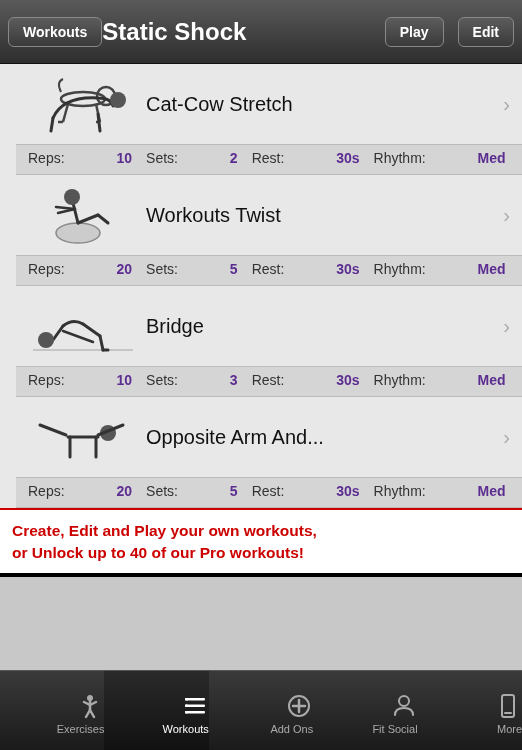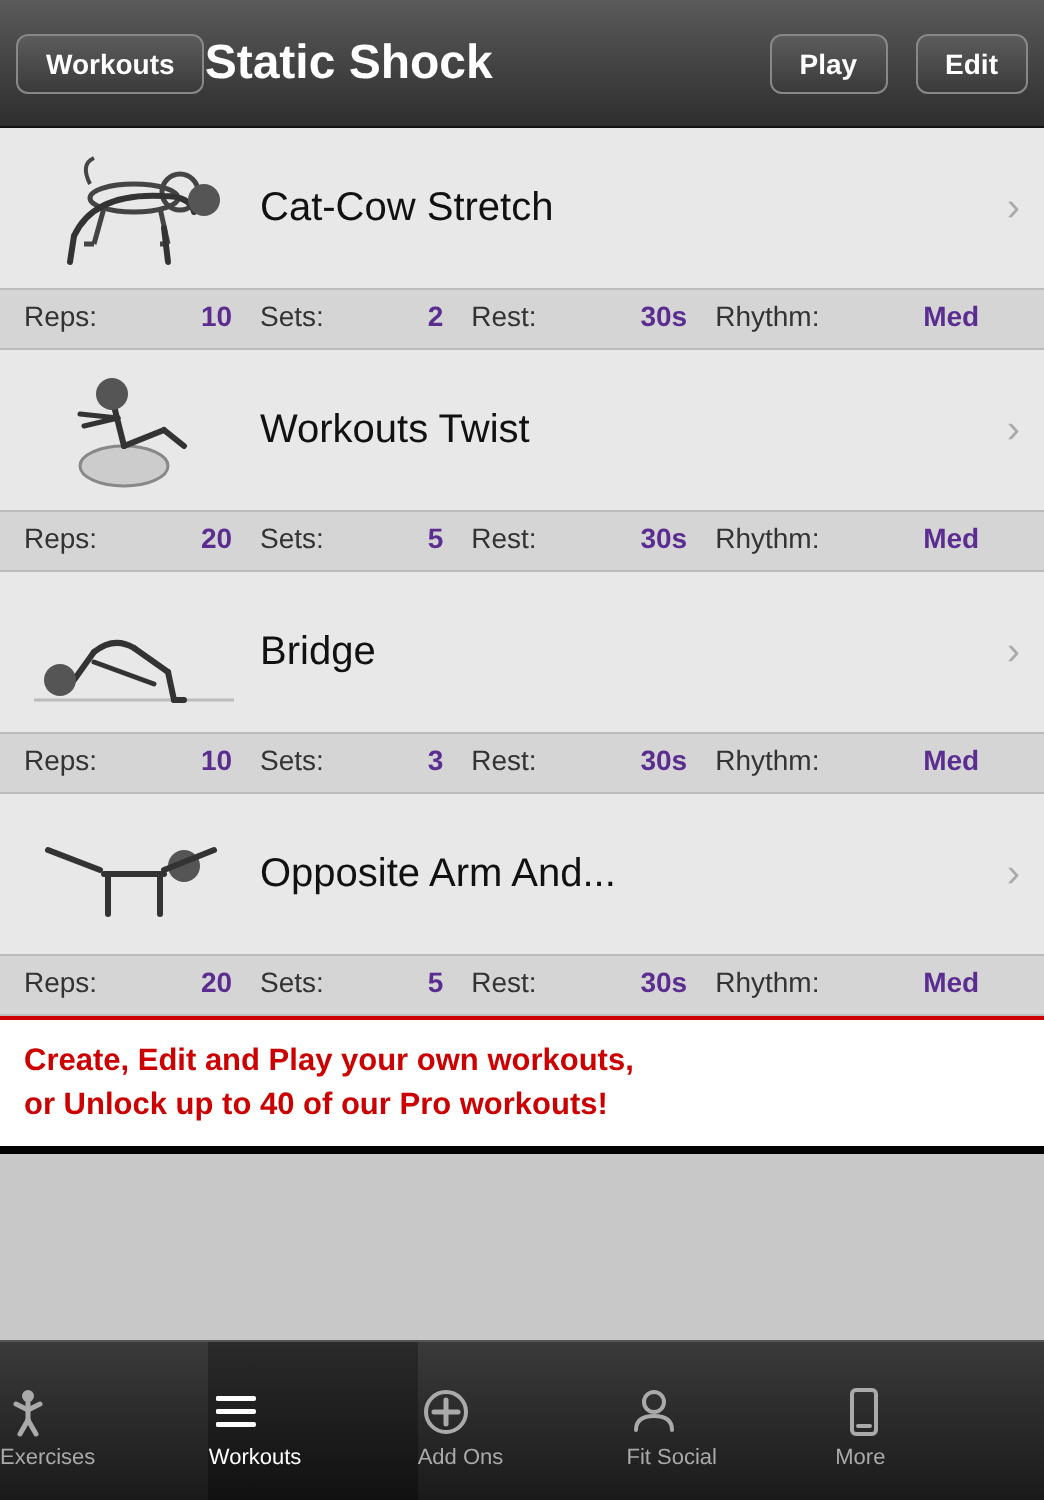--- a/index.html
+++ b/index.html
@@ -41,20 +41,21 @@
       flex: 1;
     }
     .header-right {
       display: flex;
       gap: 14px;
     }
 
     
     #exercise-list {
       background: #e8e8e8;
+      padding-left: 16px;
     }
 
     .exercise-item {
       background: #e8e8e8;
       border-bottom: 1px solid #bbb;
     }
 
     .exercise-row {
       display: flex;
       align-items: center;
@@ -134,21 +135,21 @@
       background: linear-gradient(to bottom, #3a3a3a 0%, #1a1a1a 100%);
       border-top: 1px solid #555;
       display: flex;
       align-items: center;
     }
 
     .tab-item {
       flex: 1;
       display: flex;
       flex-direction: column;
-      align-items: flex-start;
+      align-items: flex-end;
       justify-content: center;
       height: 100%;
       cursor: pointer;
       padding-top: 6px;
     }
 
     .tab-item.active {
       background: linear-gradient(to bottom, #2a2a2a 0%, #111 100%);
     }
 

